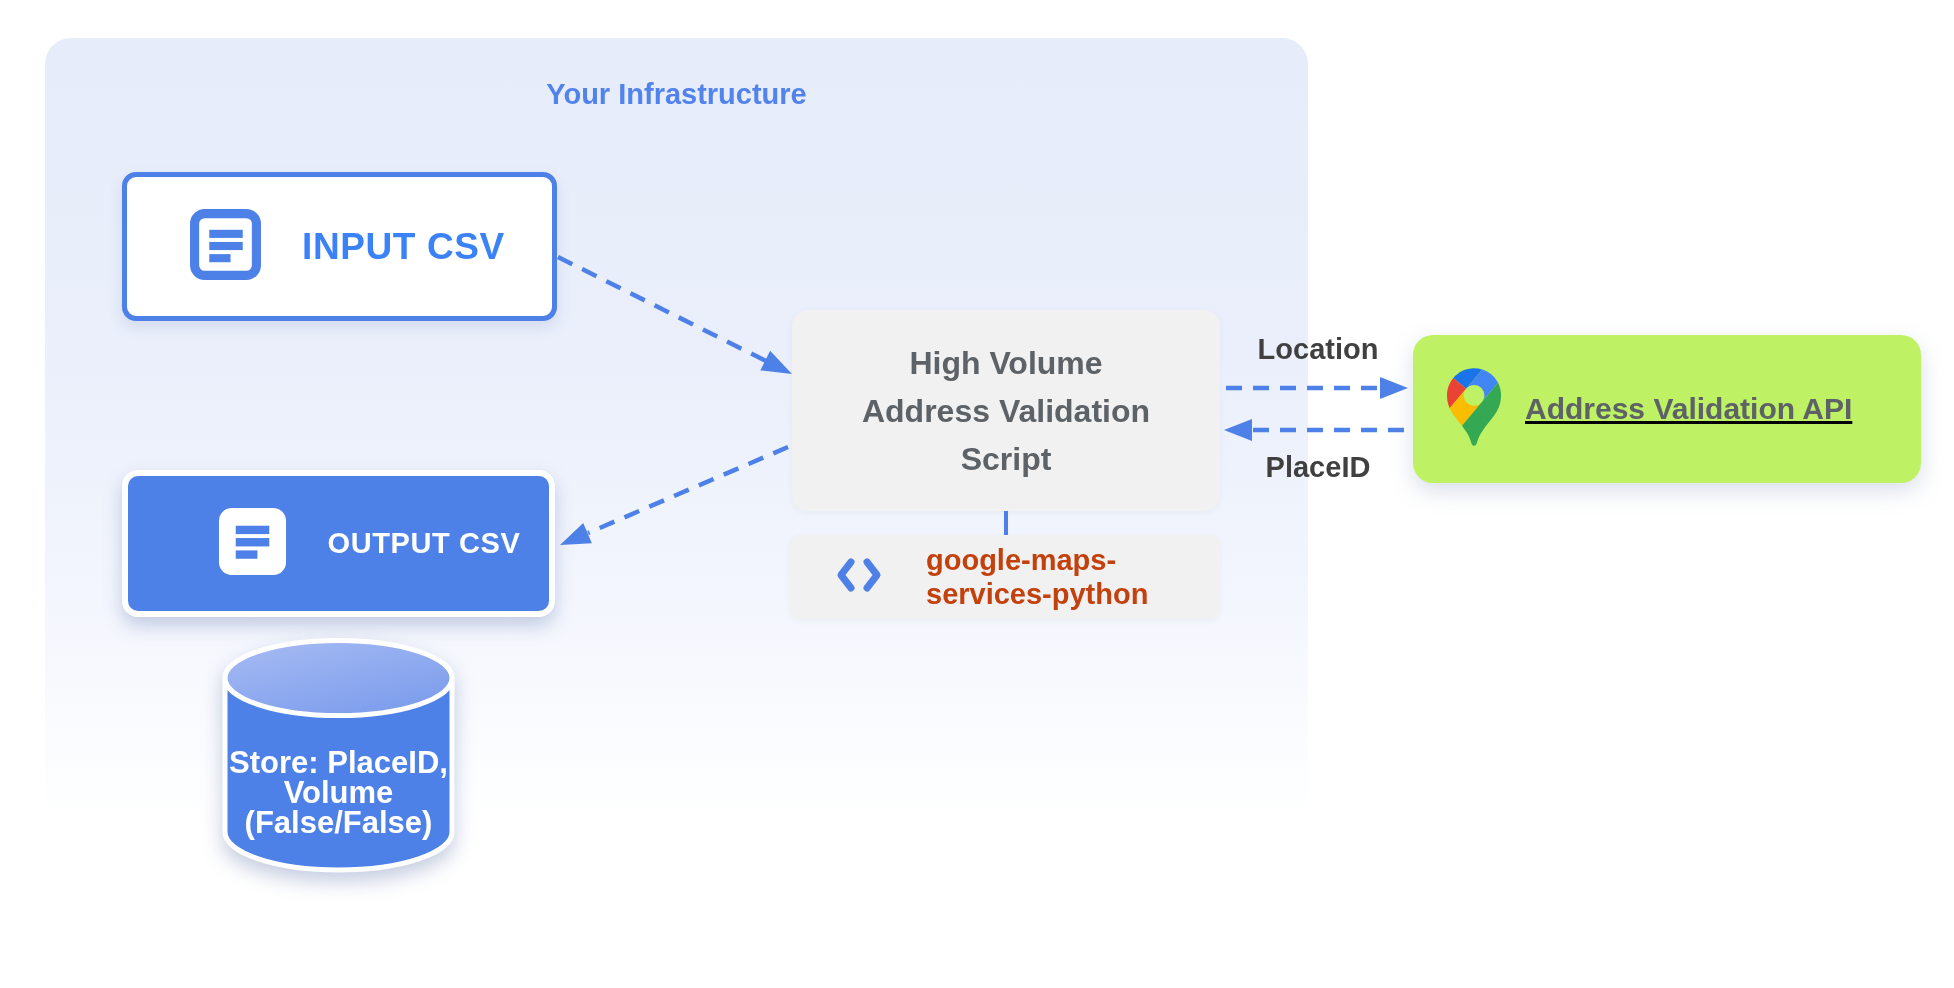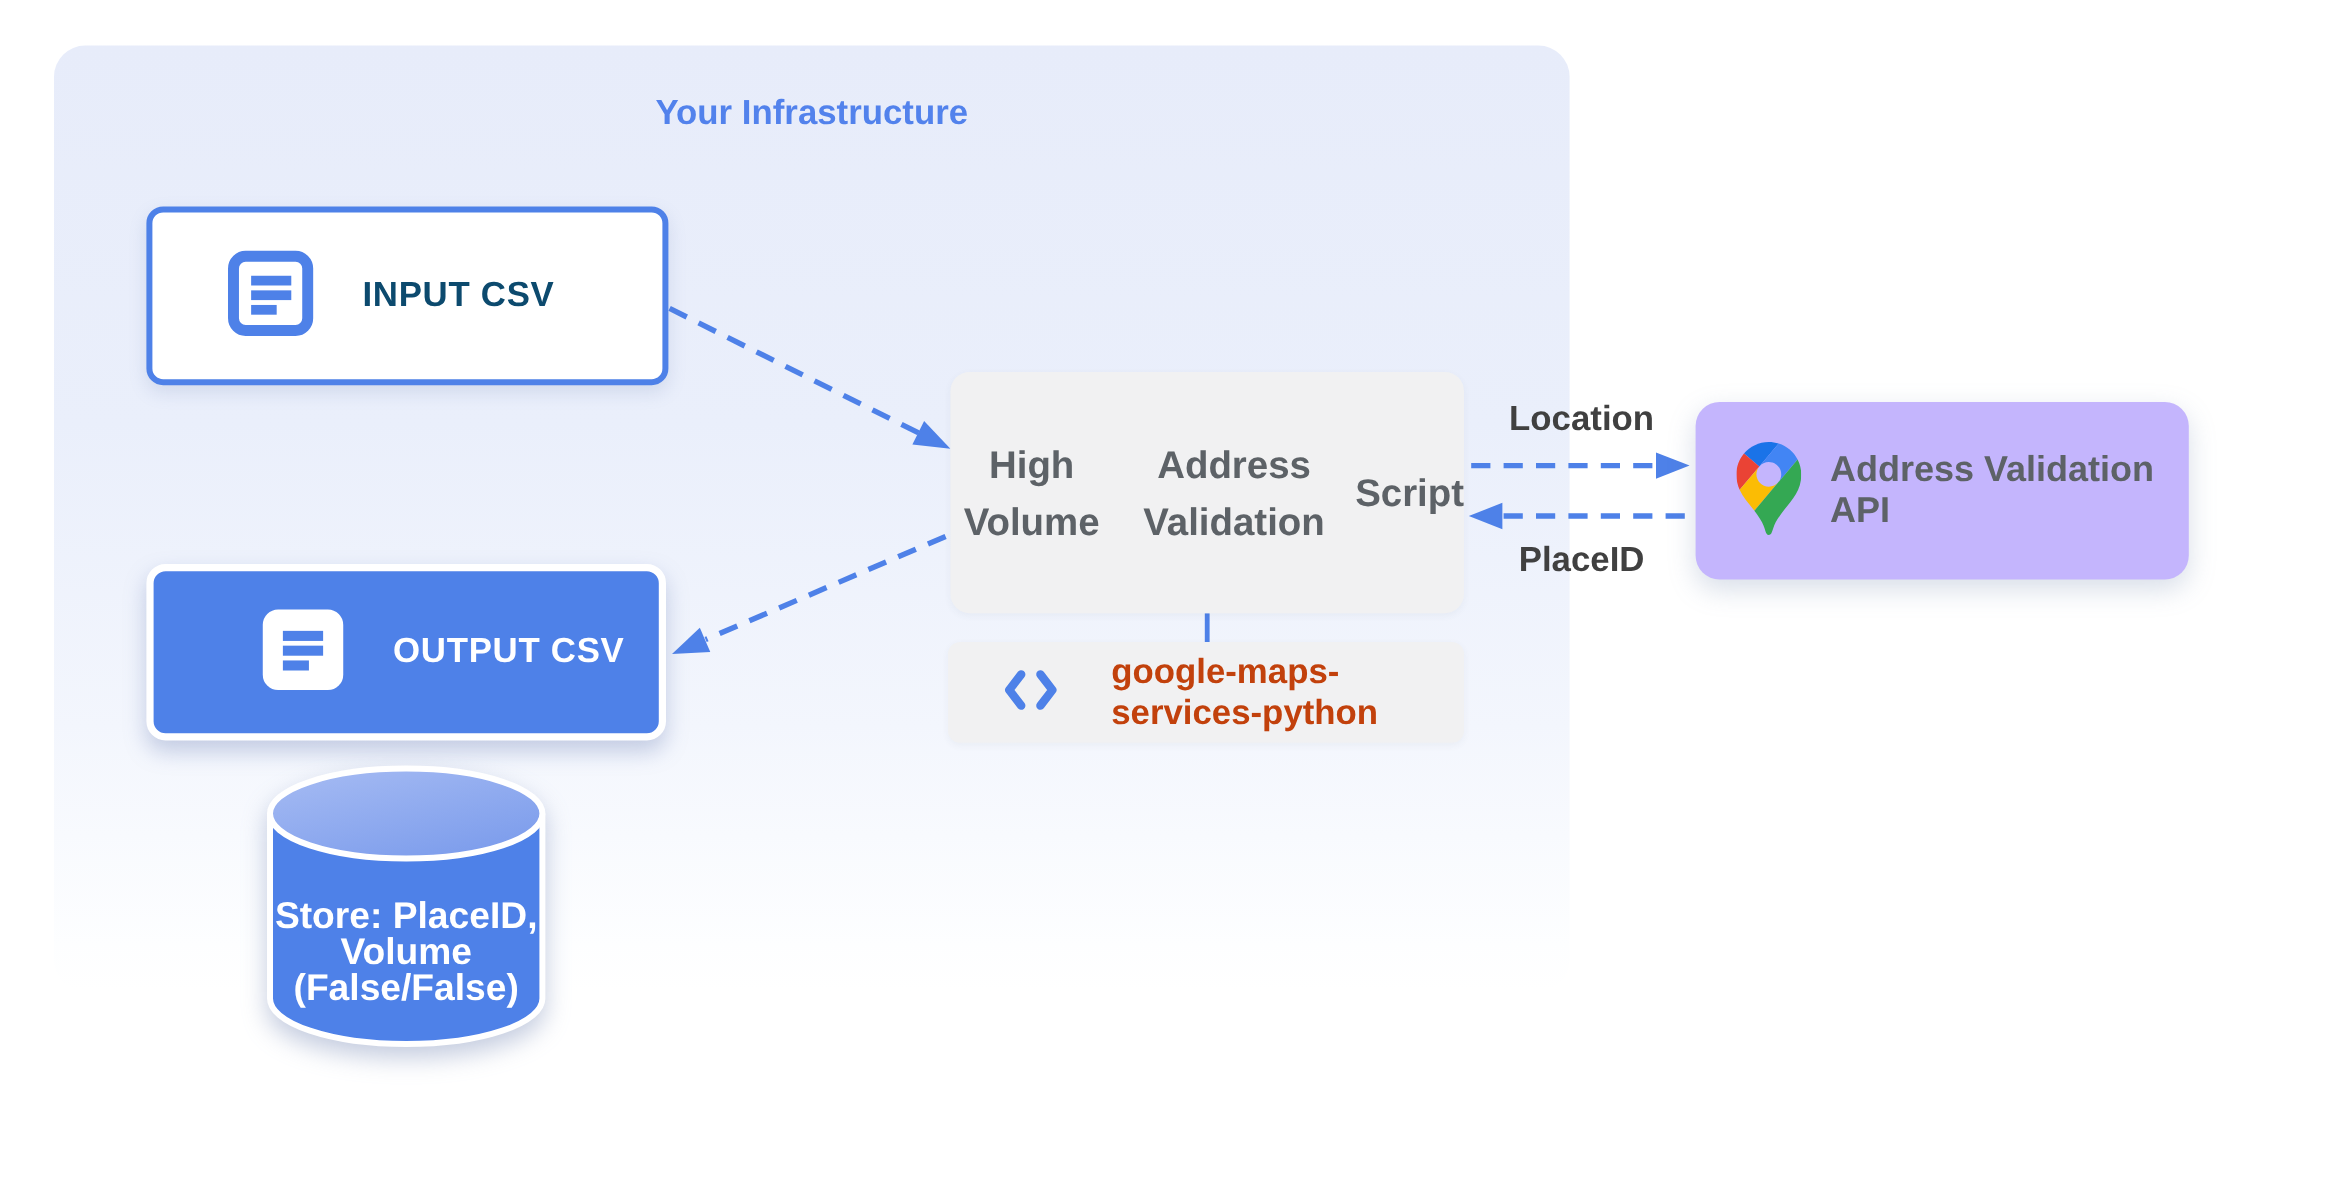--- a/index.html
+++ b/index.html
@@ -58,24 +58,24 @@
     left: 122px; top: 172px;
     width: 435px; height: 149px;
     background: #ffffff;
     border: 5px solid #4e81e8;
     border-radius: 14px;
     box-shadow: 0 6px 14px rgba(105, 125, 180, 0.18);
   }
   .input-box .doc-icon { margin-left: 62px; }
   .input-box .node-label {
     margin-left: 40px;
-    font-size: 29px;
+    font-size: 37px;
     font-weight: 700;
     letter-spacing: 0.6px;
-    color: #0c4a6e;
+    color: #3b82f6;
   }
 
   
   .output-box {
     left: 122px; top: 470px;
     width: 433px; height: 147px;
     background: #4e81e8;
     border: 6px solid #ffffff;
     border-radius: 16px;
     box-shadow: 0 9px 18px rgba(105, 125, 180, 0.35);
@@ -89,21 +89,21 @@
     letter-spacing: 0.6px;
     color: #ffffff;
   }
 
   
   .script-box {
     left: 792px; top: 310px;
     width: 428px; height: 201px;
     background: #f1f1f2;
     border-radius: 16px;
-    flex-direction: row;
+    flex-direction: column;
     justify-content: center;
     box-shadow: 0 2px 6px rgba(60, 70, 100, 0.05);
   }
   .script-line {
     font-size: 32px;
     font-weight: 700;
     line-height: 48px;
     color: #5d6267;
     text-align: center;
   }
@@ -121,24 +121,25 @@
     margin-left: 42px;
     font-size: 29px;
     font-weight: 700;
     line-height: 34px;
     color: #c2410c;
   }
 
   
   .api-box {
     left: 1413px; top: 335px;
-    width: 411px; height: 148px;
-    background: #c4b5fd;
+    width: 508px; height: 148px;
+    background: #bef264;
     border-radius: 20px;
     box-shadow: 0 8px 22px rgba(120, 140, 175, 0.28);
+    text-decoration: underline;
   }
   .api-box .pin-icon { margin-left: 34px; }
   .api-box .node-label {
     margin-left: 24px;
     font-size: 30px;
     font-weight: 700;
     color: #5d6267;
   }
 
   

